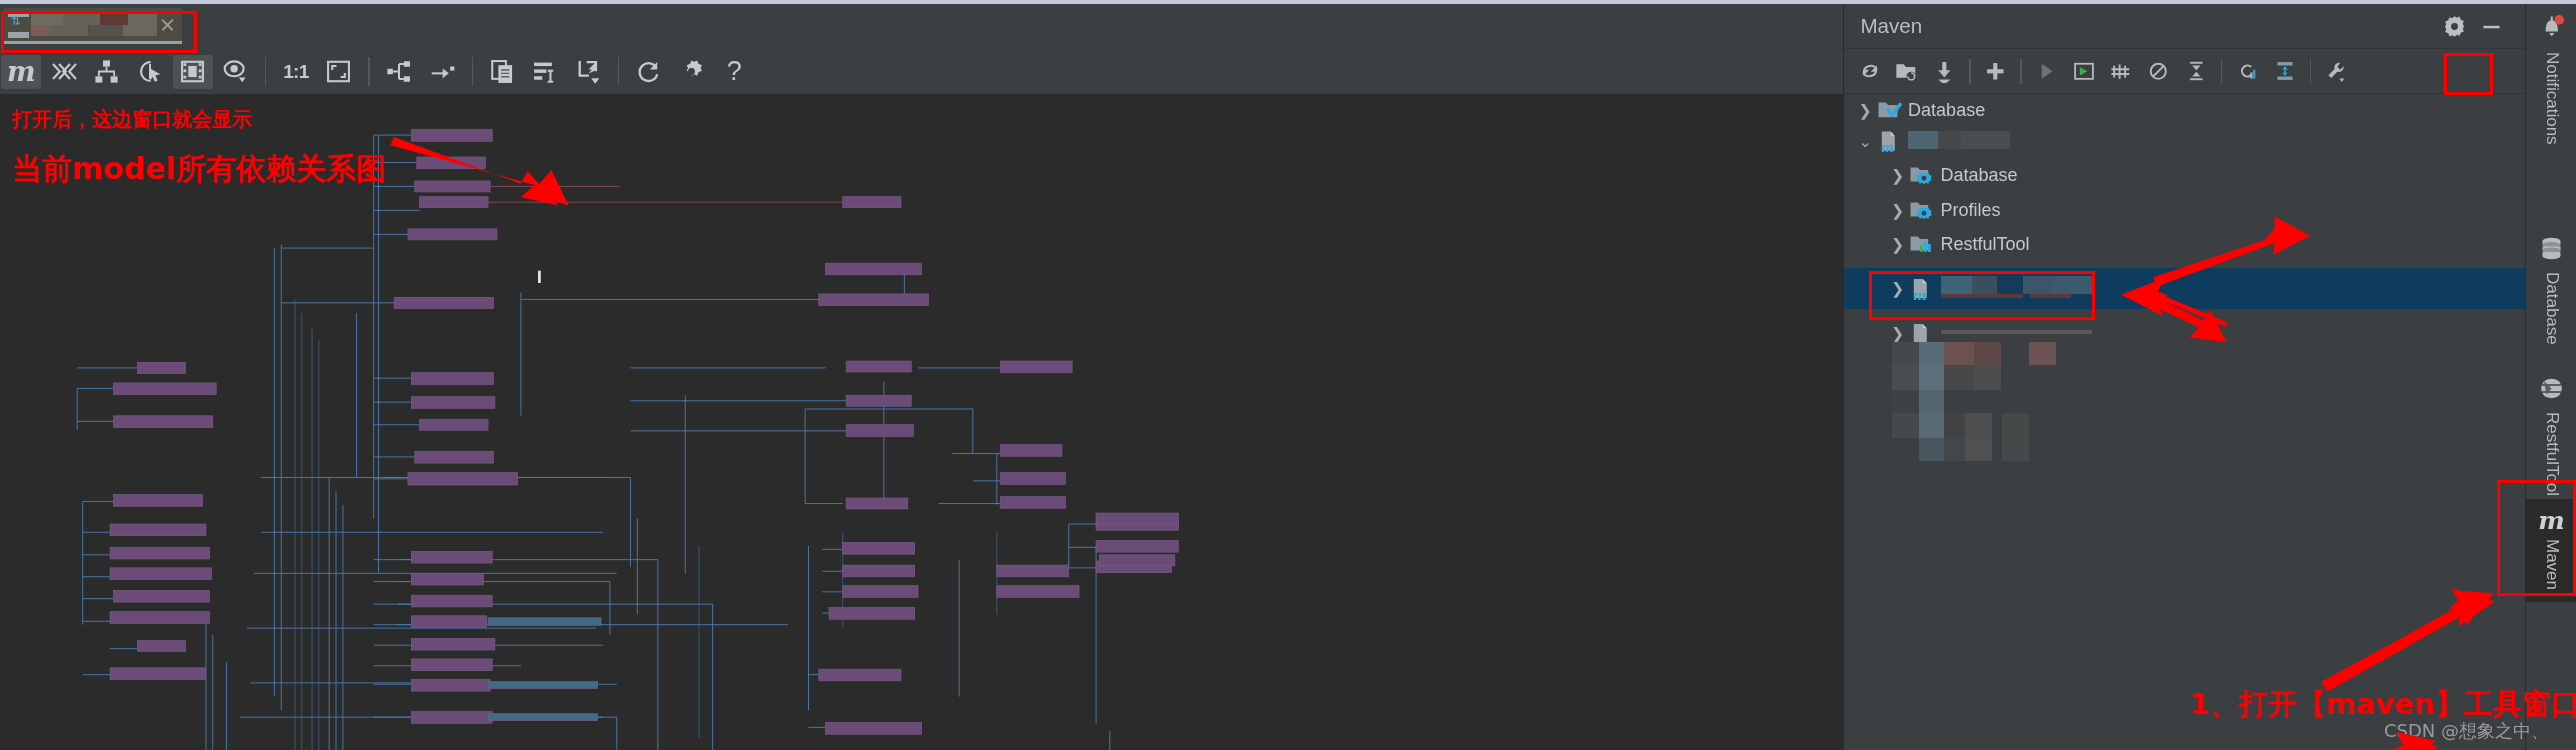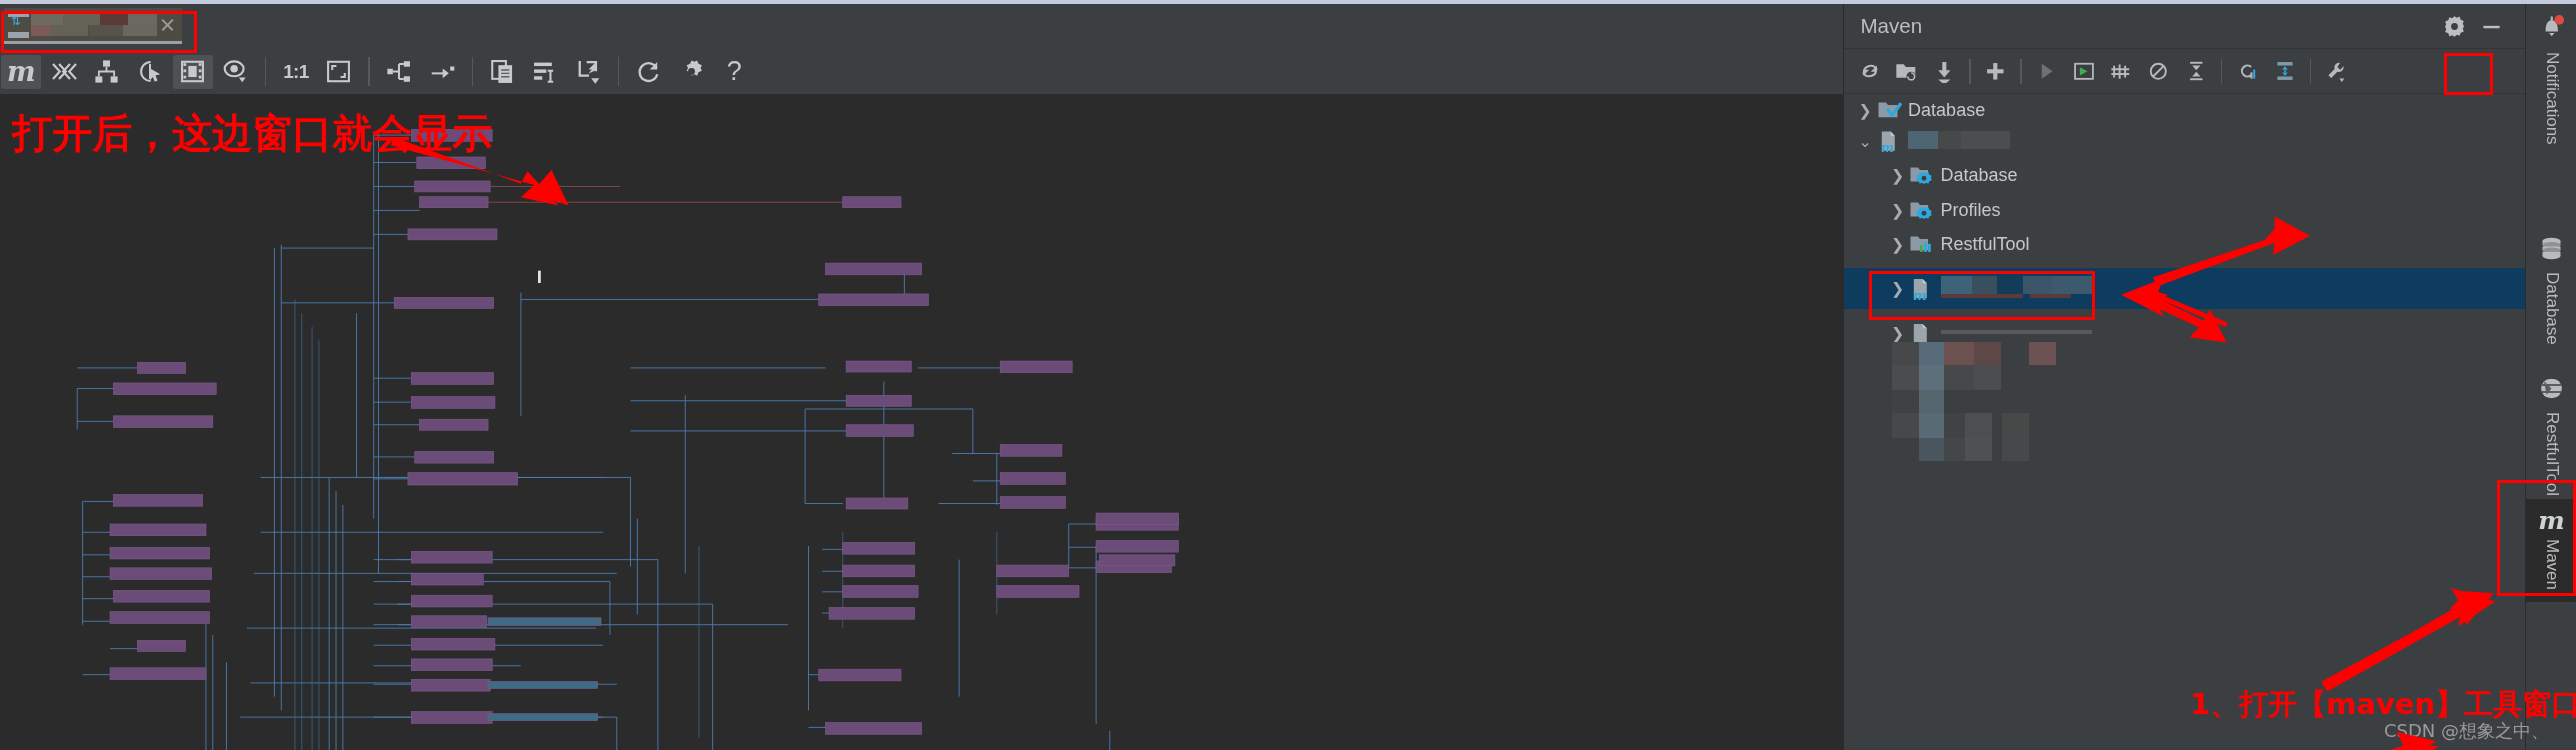--- a/index.html
+++ b/index.html
@@ -584,21 +584,22 @@
           <rect class="node" x="200" y="1382" width="70" height="16"></rect>
           <rect class="node" x="182" y="1412" width="110" height="17"></rect>
           <rect class="node" x="175" y="1452" width="140" height="17"></rect>
           <rect class="node" x="1600" y="612" width="120" height="17"></rect>
           <rect class="node" x="1605" y="673" width="110" height="16"></rect>
         </g>
 
         <rect x="785" y="258" width="4" height="18" fill="#e6e6e6"></rect>
       </svg>
 
-      <div class="ann-red" style="left:12.3px; top:12.3px; font-size:40px;">打开后，这边窗口就会显示</div>
+      <div class="ann-red" style="left:12.3px; top:12.3px; font-size:20px;">打开后，这边窗口就会显示</div>
+      <div class="ann-red" style="left:12.3px; top:55px; font-size:30px;">当前model所有依赖关系图</div>
     </div>
   </div>
 
   <div class="maven-pane">
 
     <div class="maven-header">
       <div class="maven-title">Maven</div>
       <div class="hdr-actions">
         <div class="hdr-btn">
           <svg width="23" height="23" viewBox="0 0 34 34">

